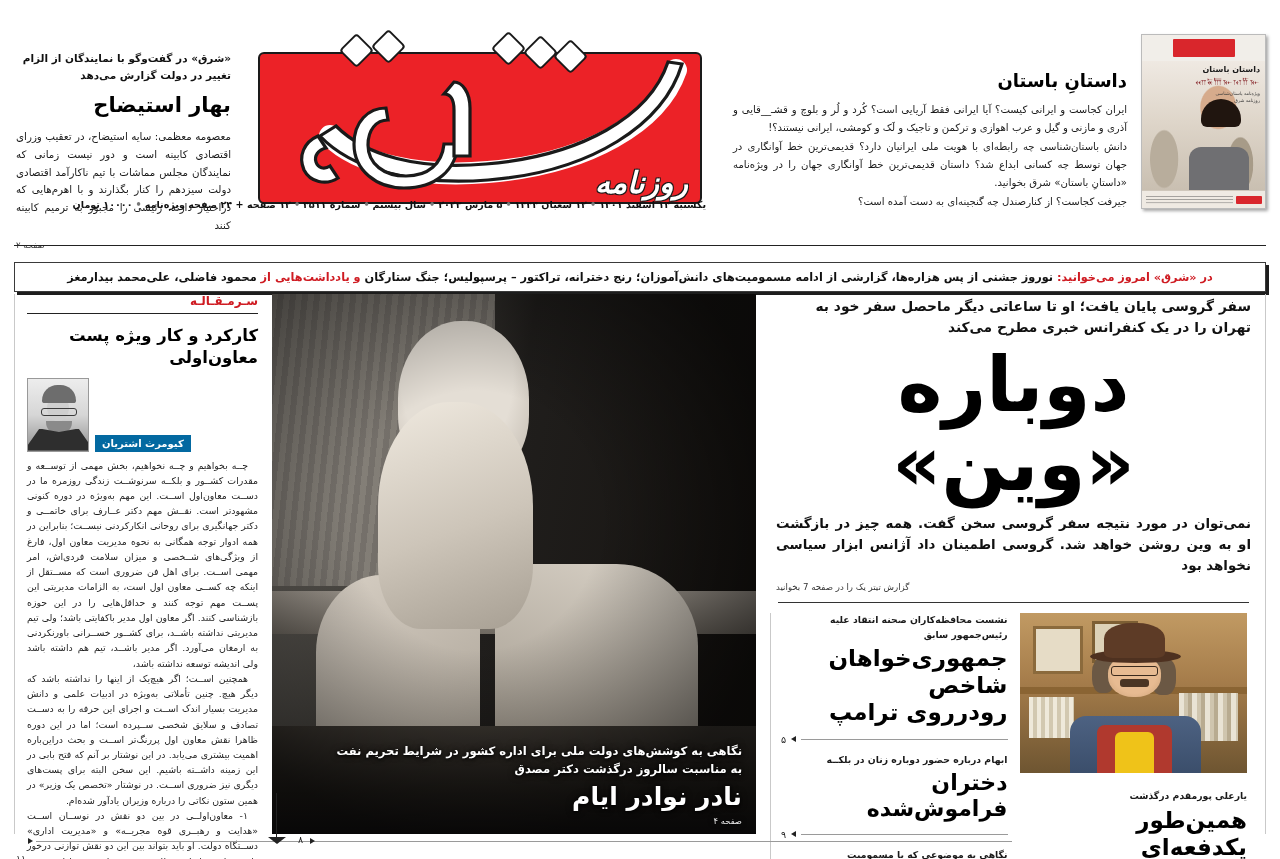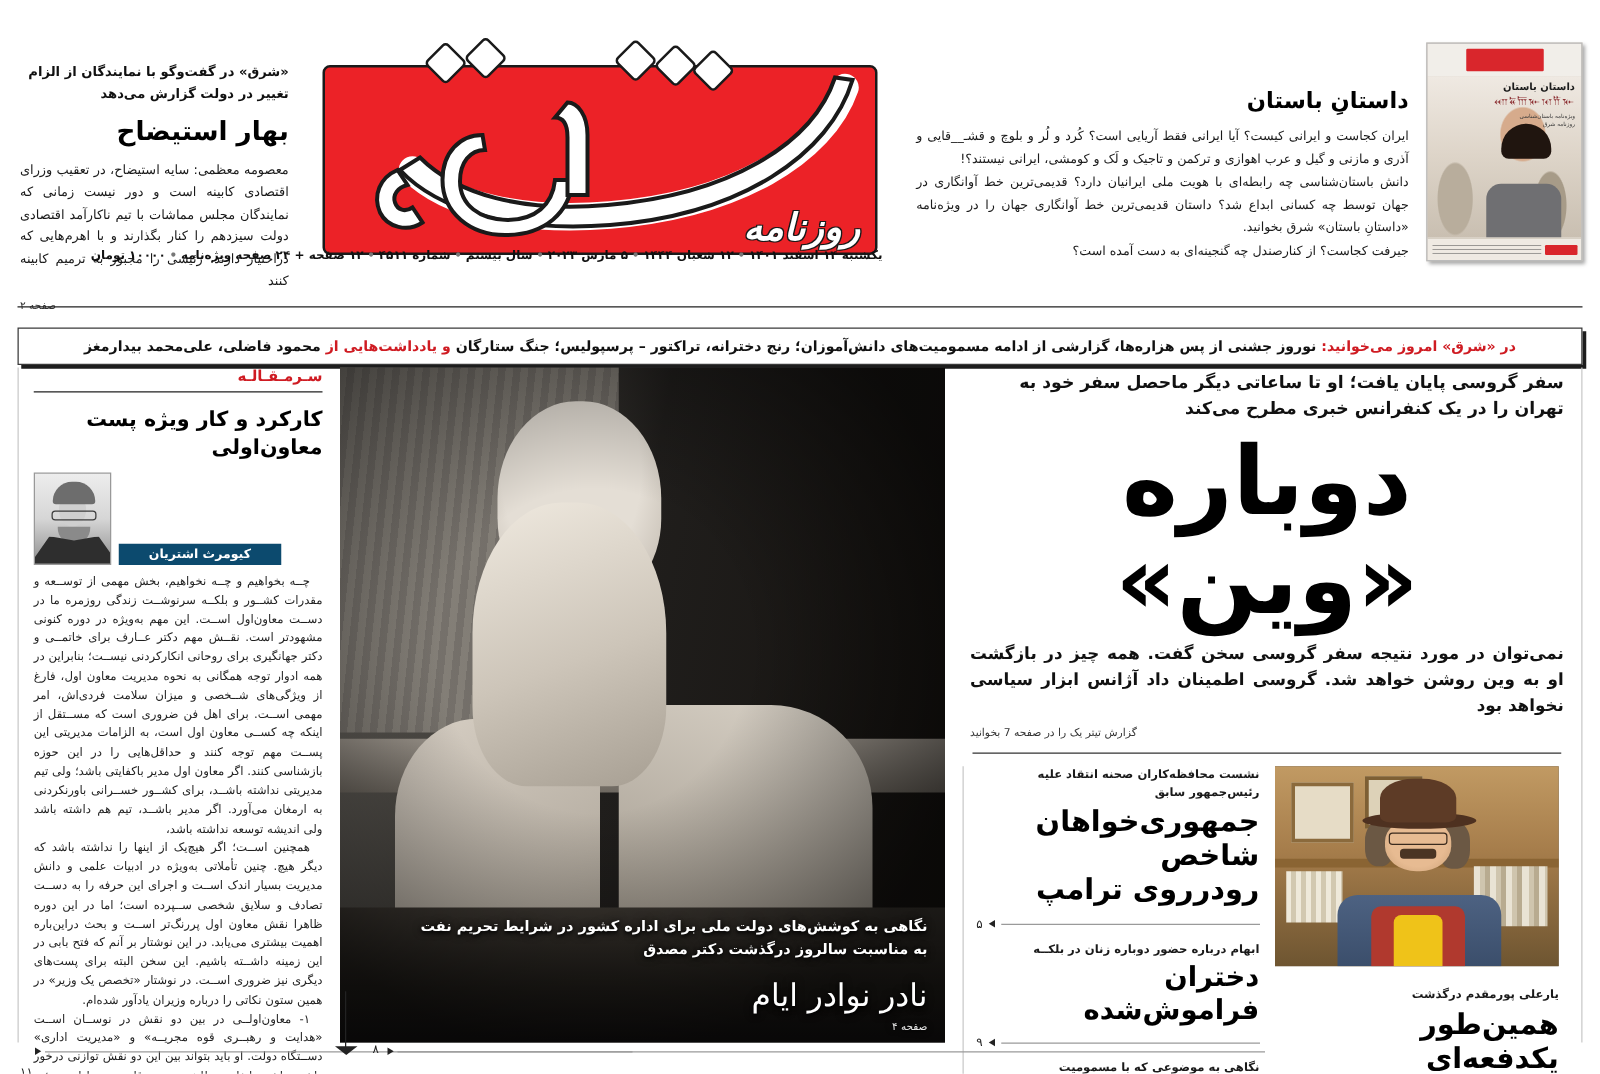--- a/index.html
+++ b/index.html
@@ -355,25 +355,25 @@
     width: 26px; height: 14px;
     background: #8a8a8a; border-radius: 0 0 13px 13px;
   }
   .ed-portrait .suit {
     position: absolute; left: -4px; bottom: 0;
     width: 70px; height: 22px;
     background: #2e2e2e;
     clip-path: polygon(0 100%, 22% 0, 50% 16%, 78% 0, 100% 100%);
   }
   .ed-author-name {
-    background: #0c4a6e;
+    background: #0369a1;
     color: #fff;
     font-size: 10px;
     font-weight: bold;
-    padding: 3px 24px;
+    padding: 3px 7px;
     white-space: nowrap;
   }
   .ed-body {
     font-size: 9.4px;
     line-height: 1.62;
     color: #1f1f1f;
     text-align: justify;
     text-align-last: right;
   }
   .ed-body p { margin-bottom: 0; text-indent: 10px; }
@@ -456,22 +456,22 @@
     color: #fff;
     text-shadow: 0 1px 3px rgba(0,0,0,.95), 0 0 7px rgba(0,0,0,.8);
   }
   .pc-kicker {
     font-size: 11.6px;
     font-weight: bold;
     line-height: 1.55;
   }
   .pc-headline {
     font-size: 25px;
-    font-weight: normal;
-    margin-top: 13px;
+    font-weight: bold;
+    margin-top: 3px;
     letter-spacing: -0.4px;
   }
   .pc-pageref {
     font-size: 8.4px;
     margin-top: 5px;
     opacity: .92;
   }
 
   
   .col-lead {

